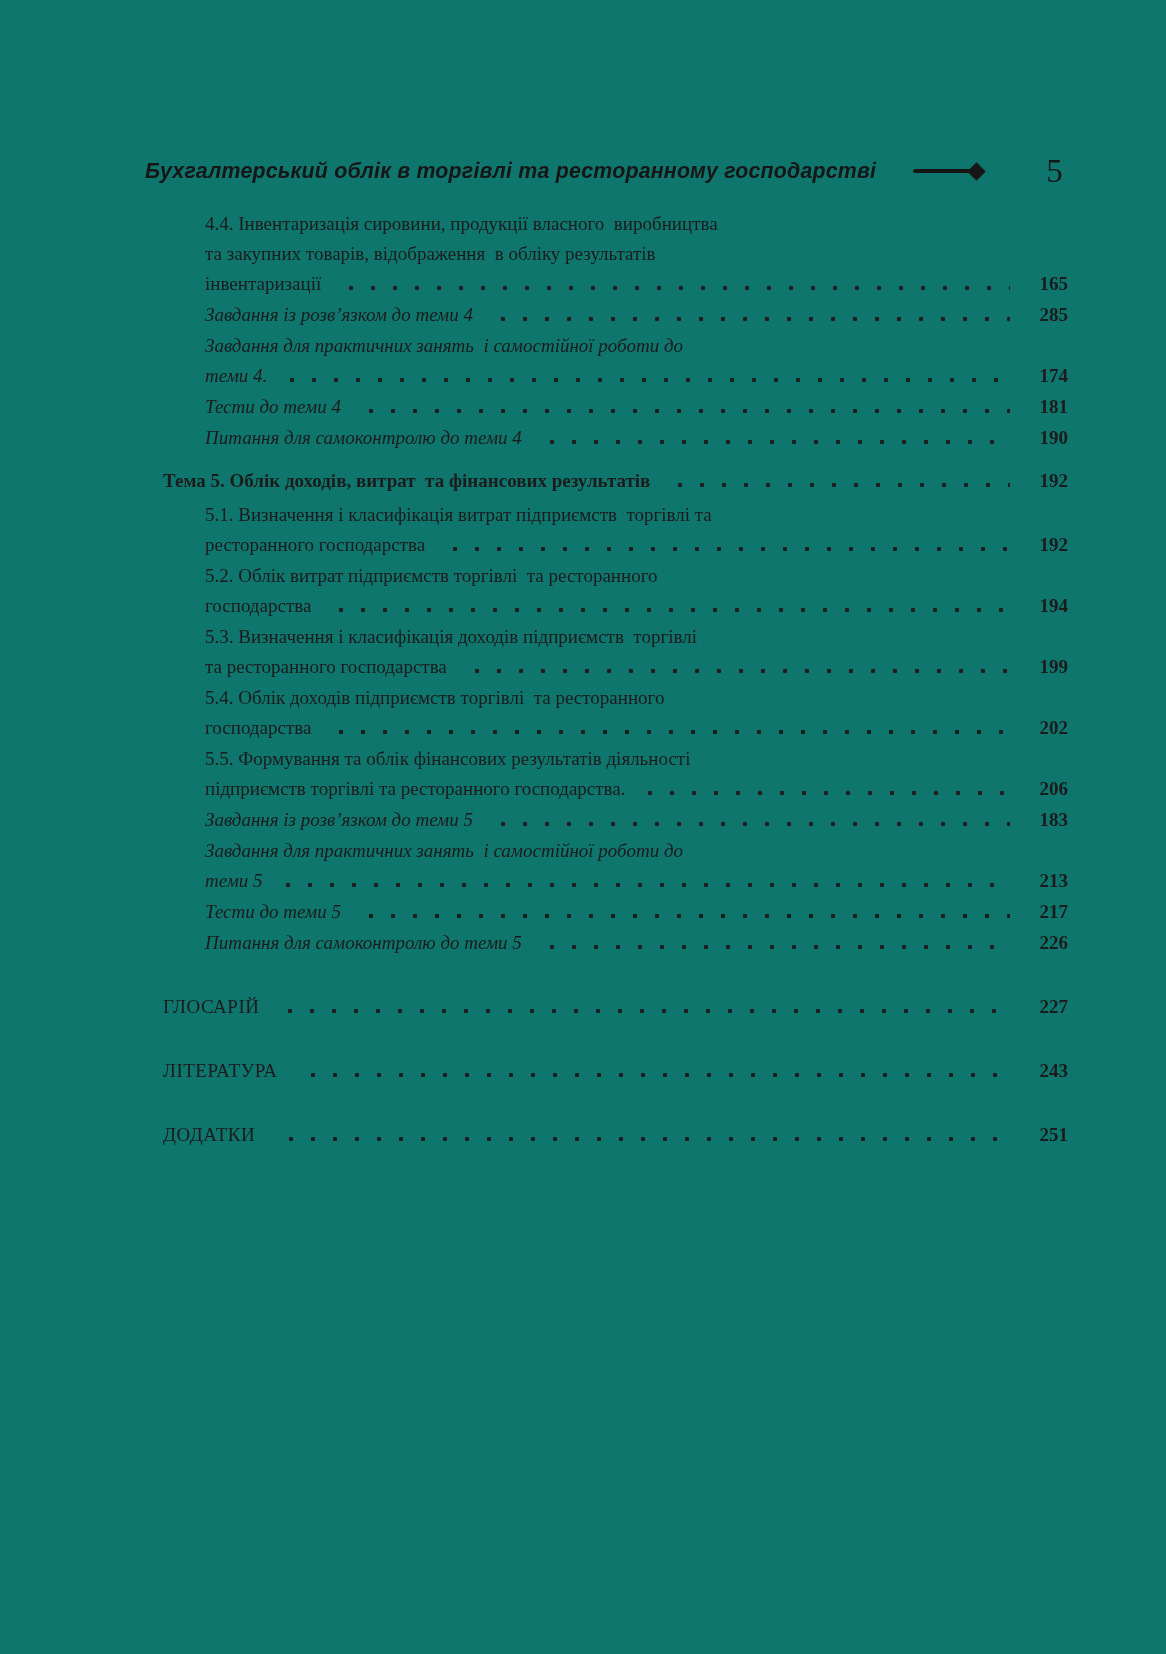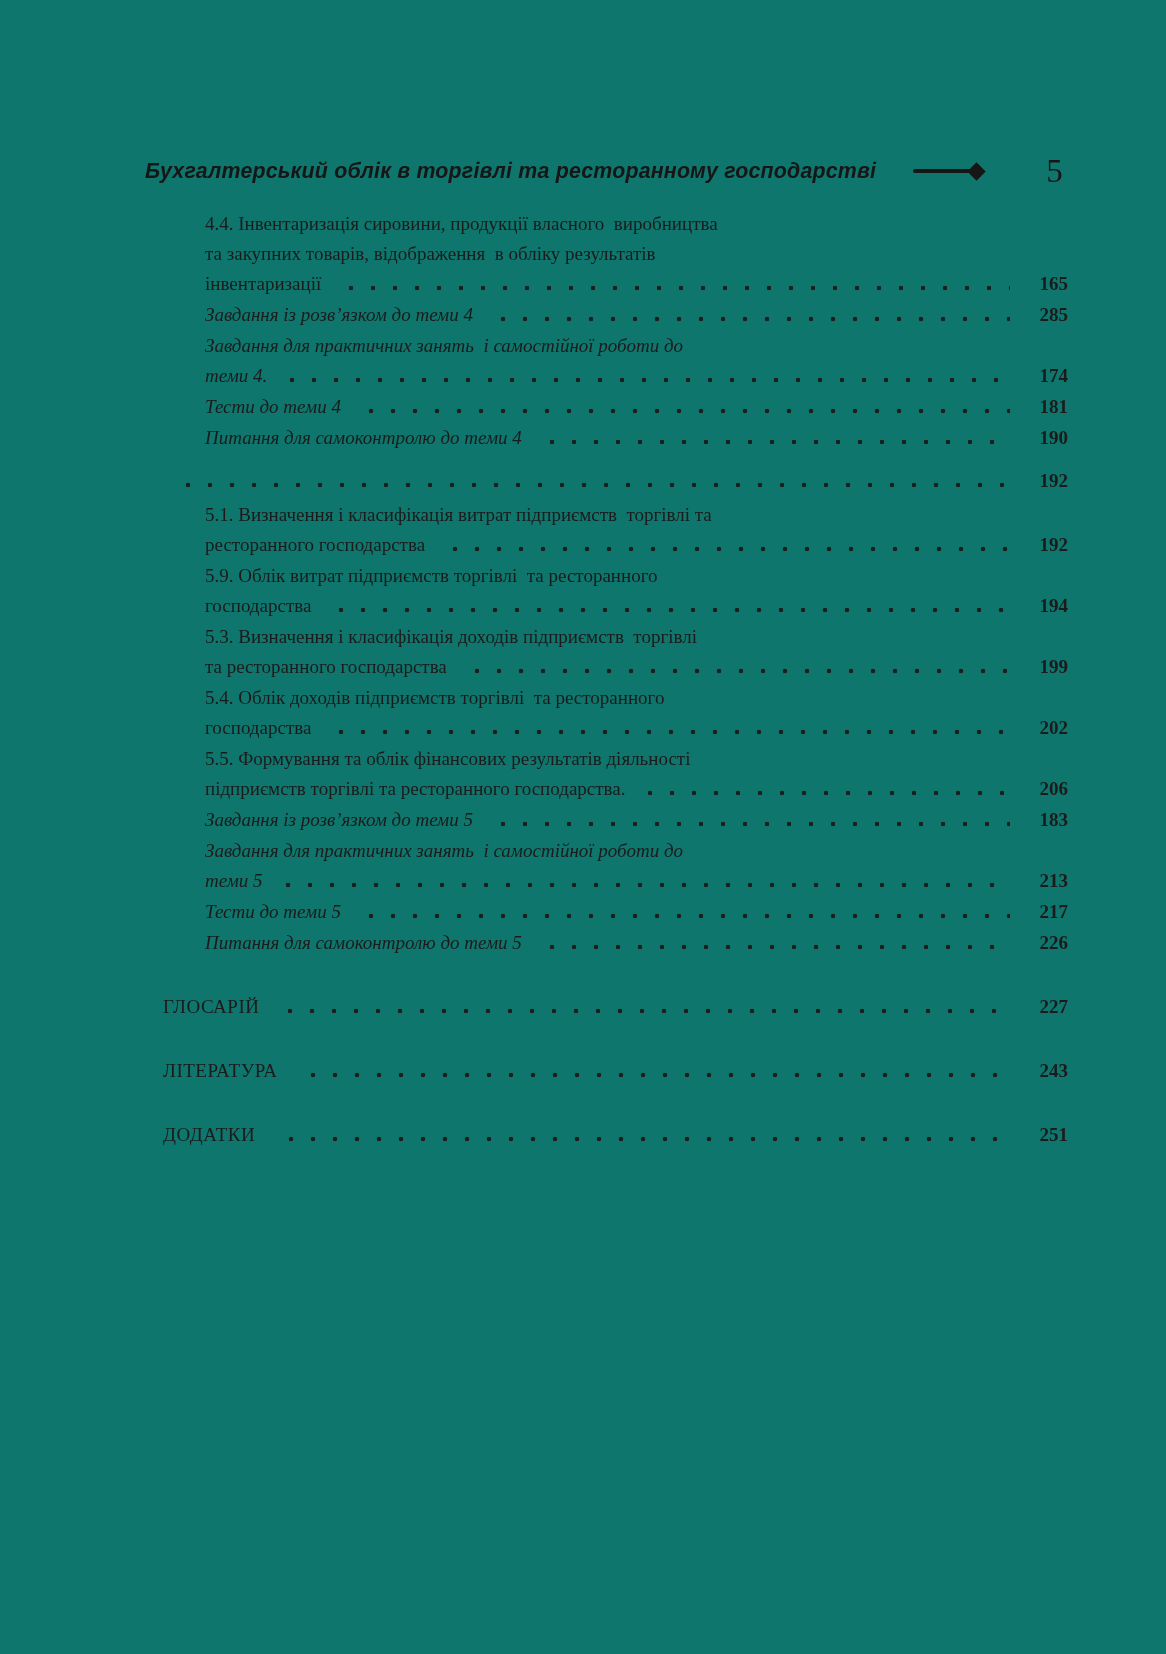--- a/index.html
+++ b/index.html
@@ -106,34 +106,35 @@
       </div>
       <div class="entry italic">
         <div class="line last">
           <span class="line-text">Питання для самоконтролю до теми 4 </span>
           <span class="leader"></span>
           <span class="pagenum">190</span>
         </div>
       </div>
       <div class="entry theme">
         <div class="line last">
+          <span class="line-text">Тема 5. Облік доходів, витрат  та фінансових результатів </span>
           <span class="leader"></span>
           <span class="pagenum">192</span>
         </div>
       </div>
       <div class="entry sub">
         <div class="line"><span class="line-text">5.1. Визначення і класифікація витрат підприємств  торгівлі та</span></div>
         <div class="line last">
           <span class="line-text">ресторанного господарства </span>
           <span class="leader"></span>
           <span class="pagenum">192</span>
         </div>
       </div>
       <div class="entry sub">
-        <div class="line"><span class="line-text">5.9. Облік витрат підприємств торгівлі  та ресторанного</span></div>
+        <div class="line"><span class="line-text">5.2. Облік витрат підприємств торгівлі  та ресторанного</span></div>
         <div class="line last">
           <span class="line-text">господарства </span>
           <span class="leader"></span>
           <span class="pagenum">194</span>
         </div>
       </div>
       <div class="entry sub">
         <div class="line"><span class="line-text">5.3. Визначення і класифікація доходів підприємств  торгівлі</span></div>
         <div class="line last">
           <span class="line-text">та ресторанного господарства </span>

